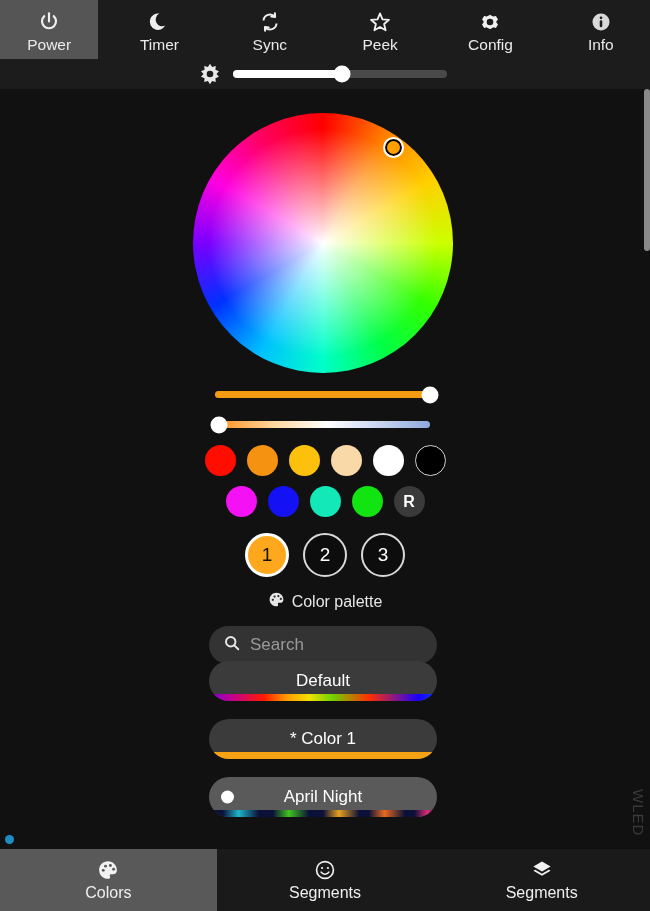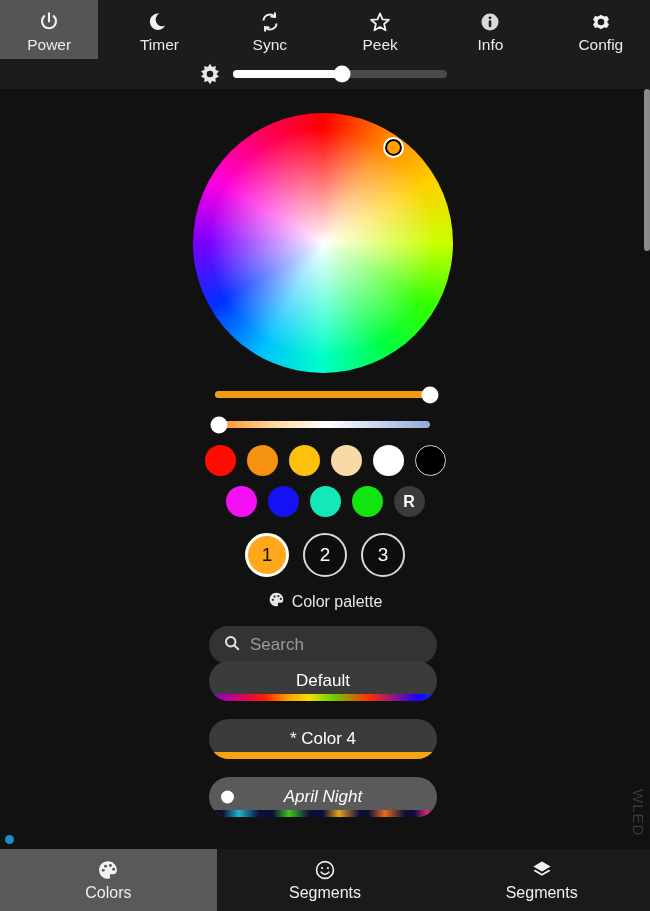--- a/index.html
+++ b/index.html
@@ -107,21 +107,21 @@
   }
   #search-input::placeholder { color: #9a9a9a; }
 
   
   #palette-list { position: absolute; left: 209px; top: 572px; width: 228px; }
   .palette-item {
     position: relative; height: 40px; border-radius: 20px; background: #3b3b3b;
     margin-bottom: 18px; overflow: hidden; cursor: pointer;
     display: flex; align-items: center; justify-content: center;
   }
-  .palette-item.selected { background: #5a5a5a; font-style: italic; }
+  .palette-item.selected { background: #5a5a5a; }
   .palette-item .pname { color: #ffffff; font-size: 17px; z-index: 2; }
   .palette-item .pstrip { position: absolute; left: 0; right: 0; bottom: 0; height: 7px; }
   .palette-item .pdot {
     position: absolute; left: 12px; top: 50%; transform: translateY(-50%);
     width: 13px; height: 13px; border-radius: 50%; background: #ffffff; z-index: 2;
   }
 
   
   #watermark {
     position: absolute; right: 3px; top: 700px;
@@ -195,37 +195,37 @@
       <span class="ticon">
         <svg width="24" height="24" viewBox="0 0 24 24" fill="none" stroke="#f0f0f0" stroke-width="1.8" stroke-linejoin="round">
           <path d="M12 3.4 L14.5 9.3 L21 9.8 L16.1 14 L17.6 20.3 L12 16.9 L6.4 20.3 L7.9 14 L3 9.8 L9.5 9.3 Z"></path>
         </svg>
       </span>
       <span class="tlabel">Peek</span>
     </div>
 
     <div class="top-btn">
       <span class="ticon">
+        <svg width="24" height="24" viewBox="0 0 24 24" fill="#f0f0f0">
+          <path d="M12 1.8 L14.1 3.0 A9 9 0 0 1 15.6 3.6 L17.9 2.9 L20.0 6.5 L18.4 8.3 A9 9 0 0 1 18.4 9.6 L20.0 11.4 L17.9 15.0 L15.6 14.3 A9 9 0 0 1 14.1 15.0 L12 16.2 L9.9 15.0 A9 9 0 0 1 8.4 14.3 L6.1 15.0 L4.0 11.4 L5.6 9.6 A9 9 0 0 1 5.6 8.3 L4.0 6.5 L6.1 2.9 L8.4 3.6 A9 9 0 0 1 9.9 3.0 Z" transform="translate(0,3)"></path>
+          <circle cx="12" cy="12" r="3.3" fill="#1c1c1c"></circle>
+        </svg>
+      </span>
+      <span class="tlabel">Config</span>
+    </div>
+
+    <div class="top-btn">
+      <span class="ticon">
         <svg width="22" height="22" viewBox="0 0 24 24">
           <circle cx="12" cy="12" r="9.3" fill="#d9d9d9"></circle>
           <circle cx="12" cy="7.4" r="1.5" fill="#1c1c1c"></circle>
           <rect x="10.6" y="10.2" width="2.8" height="7.4" rx="1.2" fill="#1c1c1c"></rect>
         </svg>
       </span>
       <span class="tlabel">Info</span>
-    </div>
-
-    <div class="top-btn">
-      <span class="ticon">
-        <svg width="24" height="24" viewBox="0 0 24 24" fill="#f0f0f0">
-          <path d="M12 1.8 L14.1 3.0 A9 9 0 0 1 15.6 3.6 L17.9 2.9 L20.0 6.5 L18.4 8.3 A9 9 0 0 1 18.4 9.6 L20.0 11.4 L17.9 15.0 L15.6 14.3 A9 9 0 0 1 14.1 15.0 L12 16.2 L9.9 15.0 A9 9 0 0 1 8.4 14.3 L6.1 15.0 L4.0 11.4 L5.6 9.6 A9 9 0 0 1 5.6 8.3 L4.0 6.5 L6.1 2.9 L8.4 3.6 A9 9 0 0 1 9.9 3.0 Z" transform="translate(0,3)"></path>
-          <circle cx="12" cy="12" r="3.3" fill="#1c1c1c"></circle>
-        </svg>
-      </span>
-      <span class="tlabel">Config</span>
     </div>
   </div>
 
   <div id="brightness-row">
     <span id="brightness-gear">
       <svg width="22" height="22" viewBox="0 0 24 24" fill="#e8e8e8">
         <path d="M12 0.8 L14.3 4.3 L18.3 3.3 L17.9 7.4 L21.8 8.9 L19.1 12 L21.8 15.1 L17.9 16.6 L18.3 20.7 L14.3 19.7 L12 23.2 L9.7 19.7 L5.7 20.7 L6.1 16.6 L2.2 15.1 L4.9 12 L2.2 8.9 L6.1 7.4 L5.7 3.3 L9.7 4.3 Z"></path>
         <circle cx="12" cy="12" r="3.6" fill="#1c1c1c"></circle>
       </svg>
     </span>
@@ -308,21 +308,21 @@
       </span>
       <input id="search-input" type="text" placeholder="Search" style="">
     </div>
 
     <div id="palette-list">
         <div class="palette-item">
           <span class="pname">Default</span>
           <div class="pstrip" style="background: linear-gradient(90deg, rgb(122, 0, 212) 0%, rgb(192, 0, 143) 10%, rgb(255, 26, 0) 24%, rgb(255, 153, 0) 34%, rgb(242, 224, 0) 44%, rgb(111, 212, 0) 54%, rgb(255, 48, 0) 70%, rgb(26, 0, 255) 92%, rgb(0, 64, 255) 100%);"></div>
         </div>
         <div class="palette-item">
-          <span class="pname">* Color 4</span>
+          <span class="pname">* Color 1</span>
           <div class="pstrip" style="background: linear-gradient(90deg, rgb(245, 163, 18) 0%, rgb(245, 163, 18) 100%);"></div>
         </div>
         <div class="palette-item selected">
           <div class="pdot"></div>
           <span class="pname">April Night</span>
           <div class="pstrip" style="background: linear-gradient(90deg, rgb(10, 16, 56) 0%, rgb(10, 16, 56) 6%, rgb(31, 181, 201) 13%, rgb(10, 16, 56) 22%, rgb(10, 16, 56) 28%, rgb(63, 196, 31) 35%, rgb(10, 16, 56) 44%, rgb(10, 16, 56) 50%, rgb(232, 160, 32) 57%, rgb(10, 16, 56) 66%, rgb(10, 16, 56) 70%, rgb(232, 106, 32) 77%, rgb(10, 16, 56) 86%, rgb(10, 16, 56) 90%, rgb(232, 42, 120) 96%, rgb(10, 16, 56) 100%);"></div>
         </div>
       </div>
 
     <div id="watermark">WLED</div>

